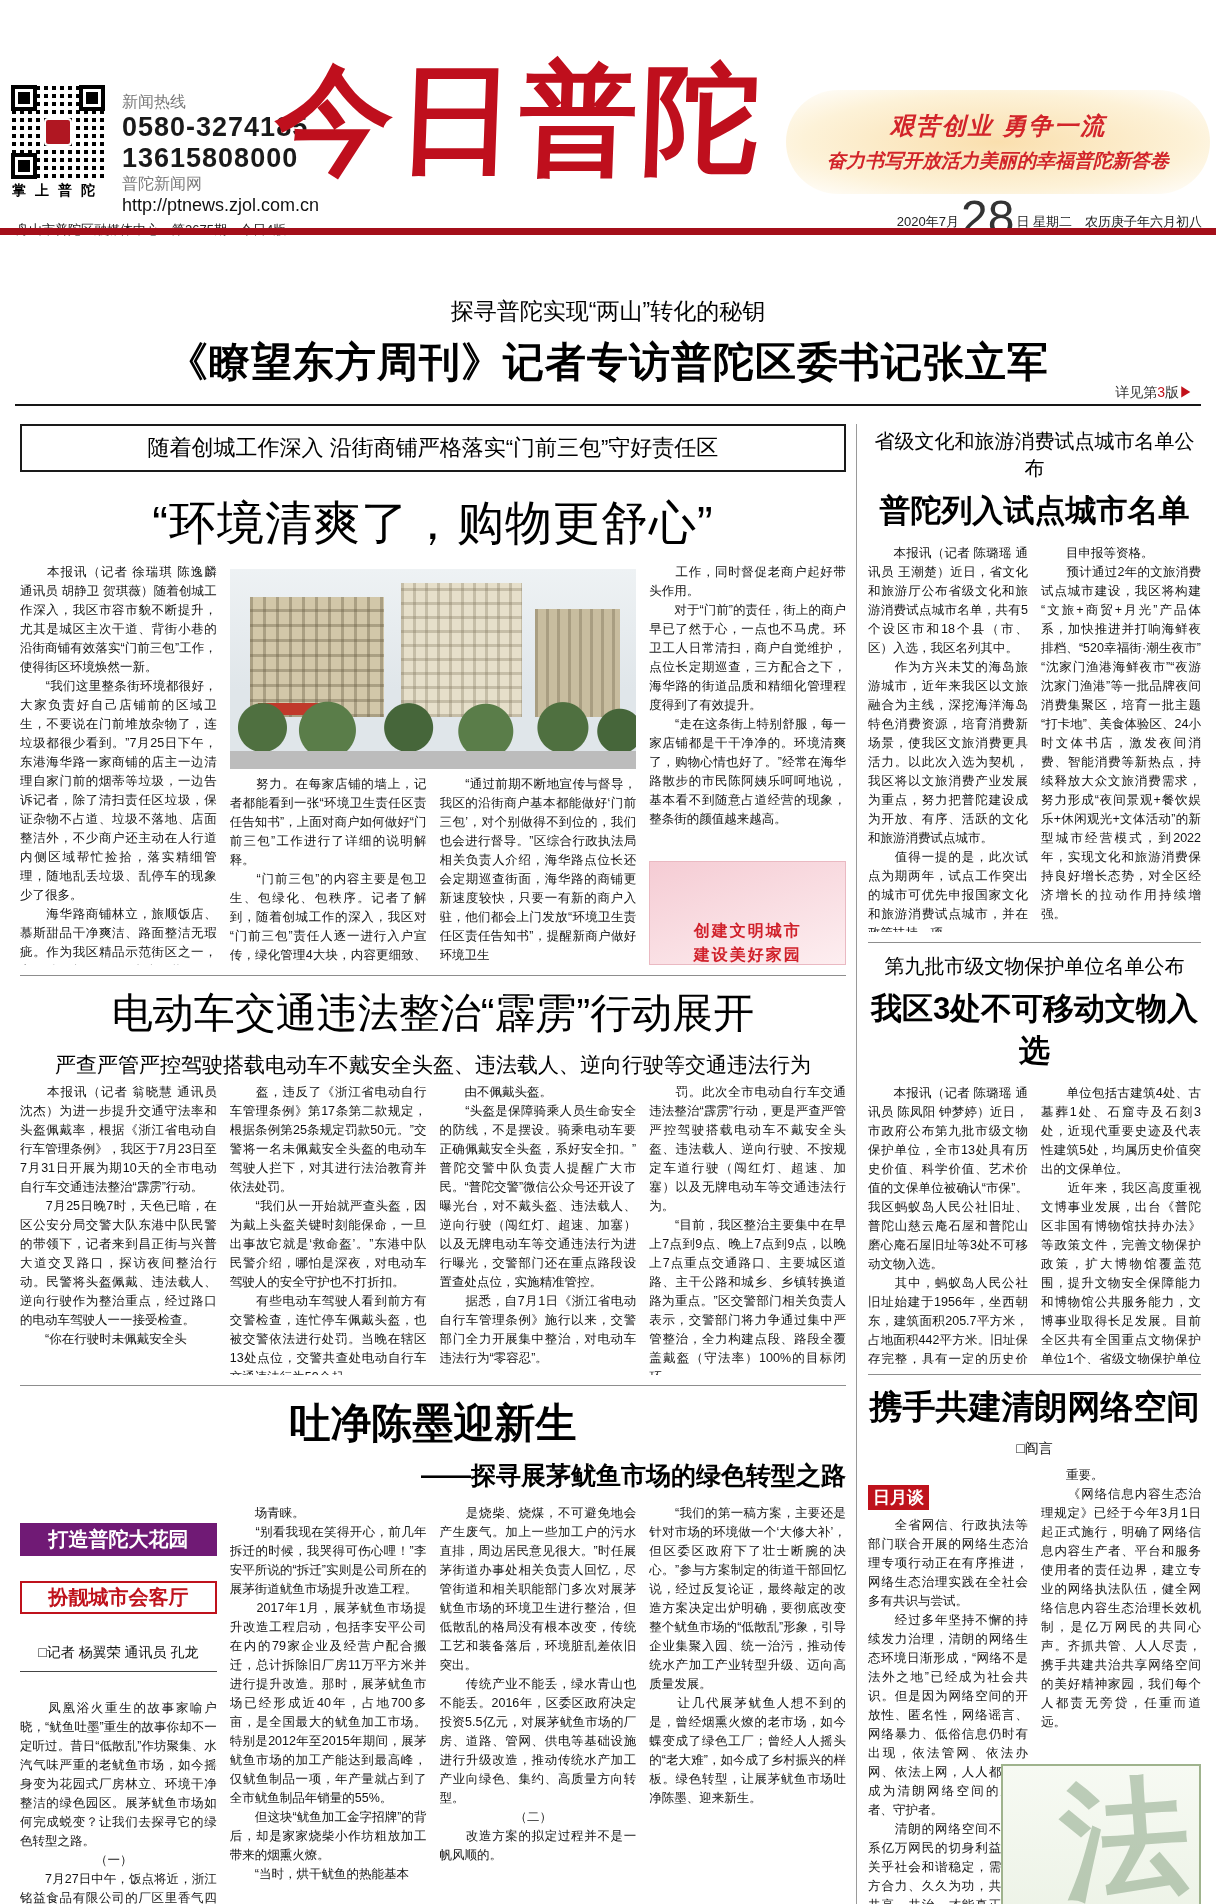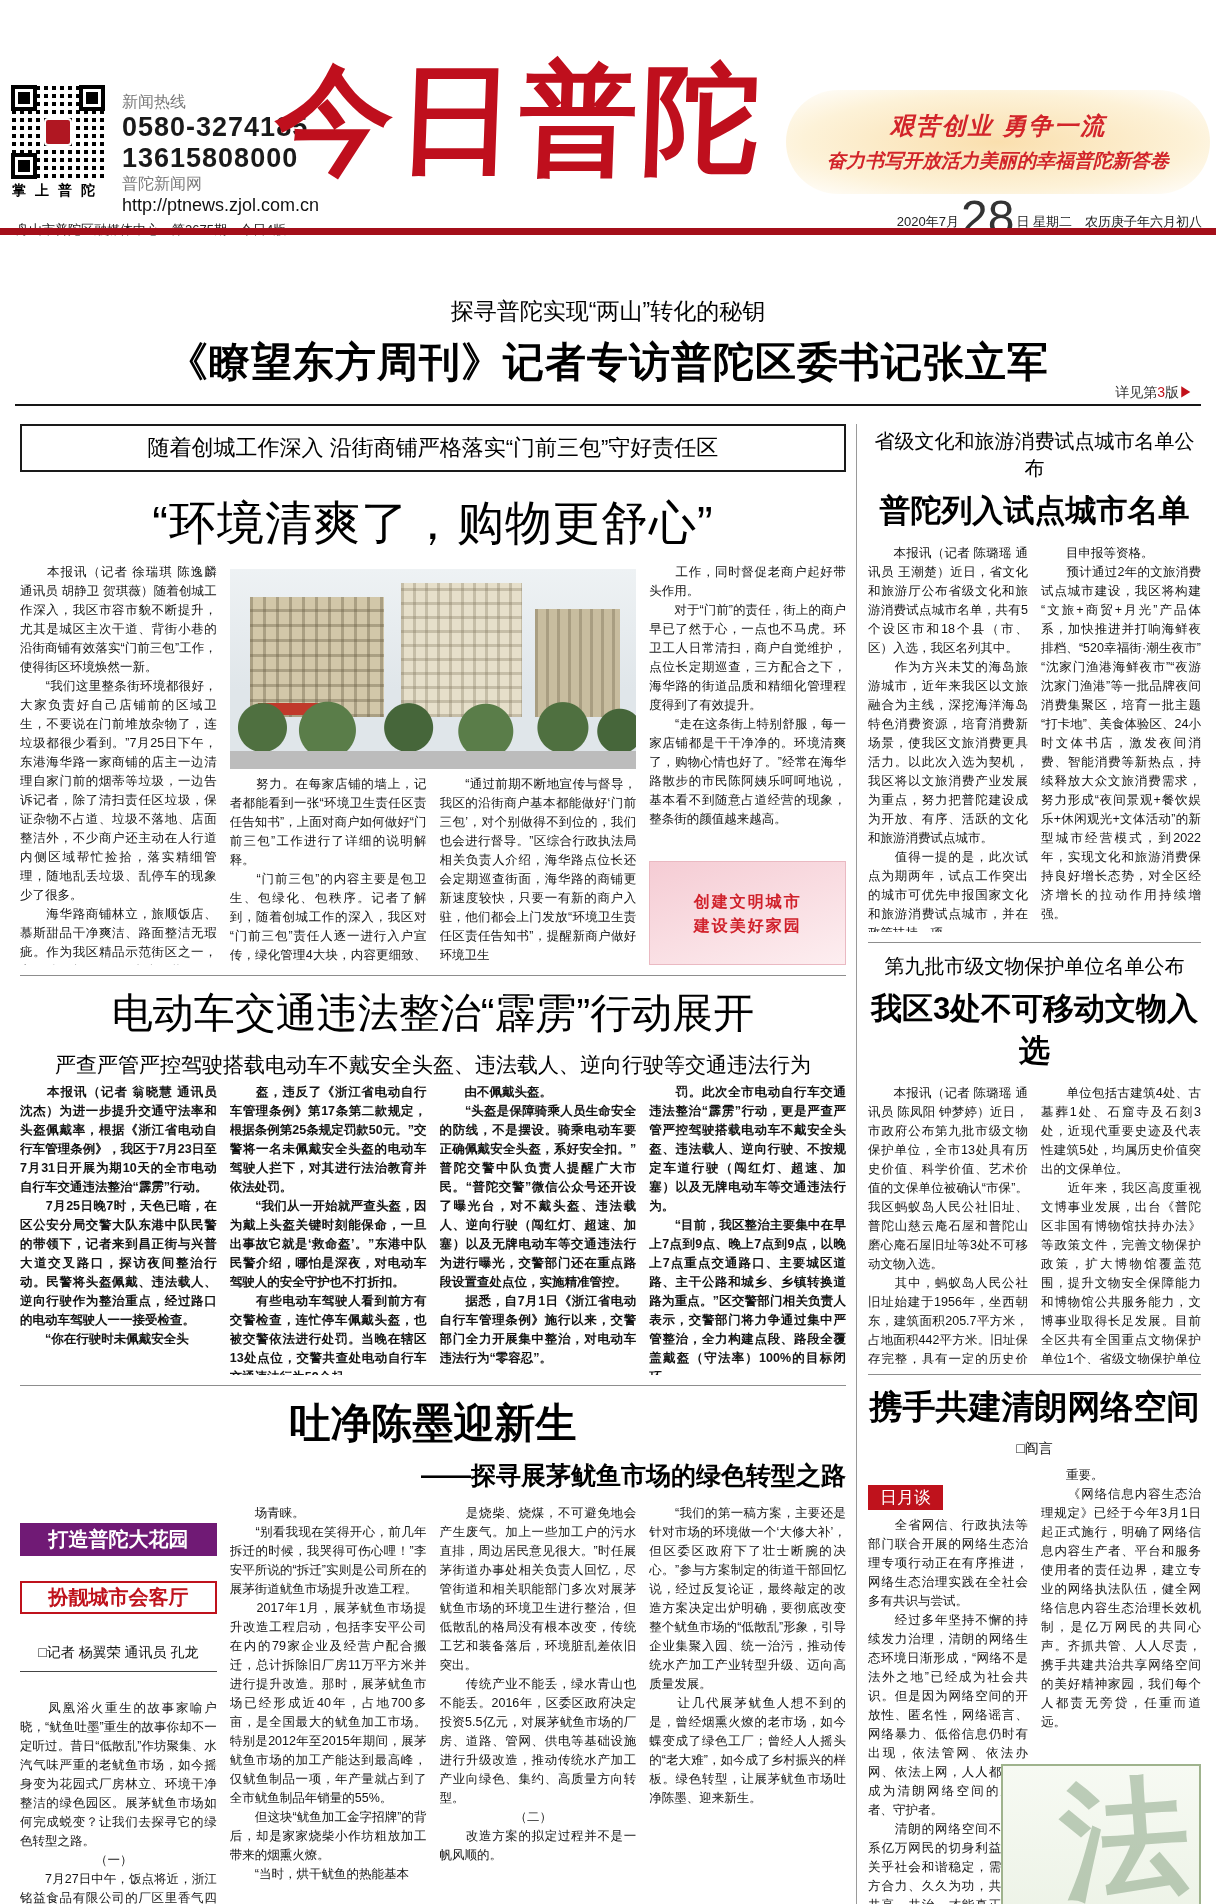--- a/index.html
+++ b/index.html
@@ -69,46 +69,46 @@
       radial-gradient(circle at 8% 55%,#4f7040 0 24px,transparent 25px),
       radial-gradient(circle at 24% 60%,#5a7d49 0 28px,transparent 29px),
       radial-gradient(circle at 44% 55%,#46663a 0 24px,transparent 25px),
       radial-gradient(circle at 63% 62%,#5a7d49 0 27px,transparent 28px),
       radial-gradient(circle at 82% 55%,#4f7040 0 25px,transparent 26px),
       radial-gradient(circle at 96% 62%,#46663a 0 22px,transparent 23px);}
   .ph-road{position:absolute;left:0;bottom:0;width:100%;height:9%;background:#bcbcbc;}
   .c4{display:flex;flex-direction:column;}
   .c4 .txt{flex:1;overflow:hidden;}
   .a-graphic{height:102px;margin-top:21px;background:linear-gradient(160deg,#f5ccd4,#fdeef0);
-      display:flex;flex-direction:column;justify-content:center;align-items:center;gap:5px;border:1px solid #eab9c2;}
+      display:flex;flex-direction:column;justify-content:flex-end;align-items:center;gap:5px;border:1px solid #eab9c2;}
   .a-graphic div{color:#d0202a;font-size:16px;font-weight:900;letter-spacing:2px;}
 
   
   .b-head{text-align:center;font-size:41px;font-weight:400;margin-top:4px;color:#000;}
   .b-sub{text-align:center;font-size:21px;margin:10px 0 4px;color:#000;}
-  .b-body{height:292px;margin-top:0;font-weight:bold;}
+  .b-body{height:292px;margin-top:0;}
 
   
   .c-head{text-align:center;font-size:41px;font-weight:900;margin-top:0;color:#000;}
   .c-sub{text-align:right;font-size:25px;font-weight:600;margin:8px 0 12px;color:#000;}
   .c-body{height:420px;}
   .badge1{background:#701a75;color:#fff;font-size:20px;font-weight:700;text-align:center;padding:7px 0;}
   .badge2{border:2px solid #bf121c;color:#bf121c;font-size:20px;font-weight:700;text-align:center;padding:5px 0;margin-top:6px;}
   .c-byline{font-size:14px;text-align:center;margin:10px 0 8px;border-bottom:1px solid #444;padding-bottom:9px;white-space:normal;}
   .c-cont{text-align:right;font-size:13px;margin-top:2px;}
 
   
   .r-kick{text-align:center;font-size:20px;margin-top:4px;color:#000;}
   .r-head{text-align:center;font-size:31px;font-weight:900;margin:8px 0 12px;color:#000;}
   .r-body1{height:388px;}
   .r-body2{height:280px;}
   .r3-head{text-align:center;font-size:33px;font-weight:900;margin-top:10px;color:#000;}
   .r3-byline{text-align:center;font-size:14px;margin:10px 0 8px;}
   .r3-body{position:relative;height:540px;}
-  .badge-sm{display:inline-block;background:#bf121c;color:#fff;font-size:17px;font-weight:400;padding:3px 12px;margin-bottom:6px;}
+  .badge-sm{display:inline-block;background:#bf121c;color:#fff;font-size:17px;font-weight:700;padding:3px 5px;margin-bottom:6px;}
   .pad-graphic{padding-bottom:250px;}
   .r3-graphic{position:absolute;right:0;bottom:0;width:196px;height:238px;border:2px solid #9fb38d;
       background:linear-gradient(#f7faf3,#e7efe0);overflow:hidden;}
   .g-char{position:absolute;right:10px;top:8px;font-size:128px;line-height:1;font-weight:700;
       font-family:"DejaVu Serif","Liberation Serif",serif;color:rgba(118,148,112,.45);transform:rotate(-4deg);}
 </style>
 </head>
 <body>
 
 <div class="page">

